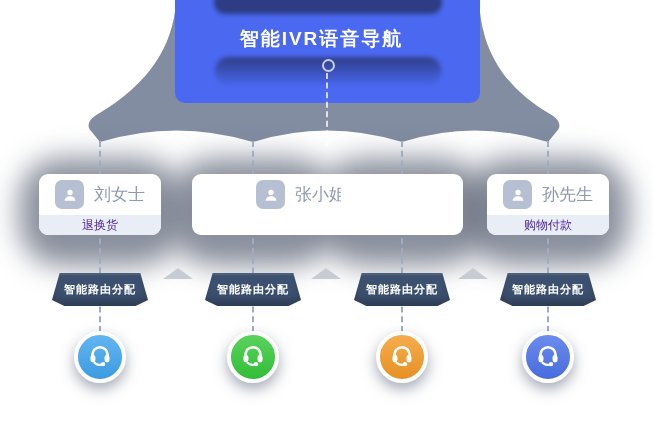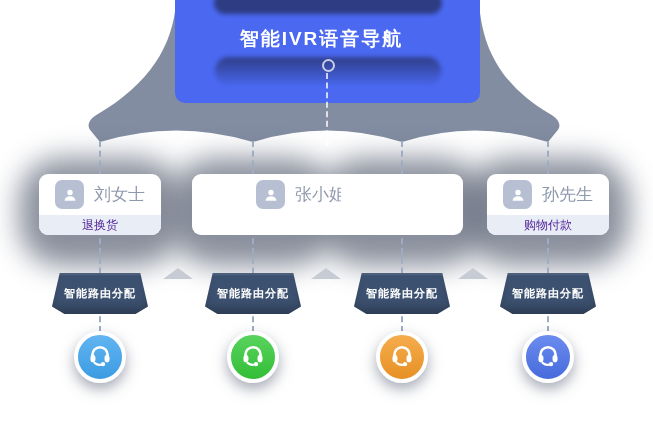--- a/index.html
+++ b/index.html
@@ -51,21 +51,21 @@
     height:20px;line-height:20px;text-align:center;font-size:12px;color:#4c1d95;
   }
   
   .tri{
     position:absolute;top:268px;width:0;height:0;z-index:2;
     border-left:15px solid transparent;border-right:15px solid transparent;
     border-bottom:11px solid #c7cbd4;
   }
   
   .badge{
-    position:absolute;top:273px;width:96px;height:41px;z-index:4;
+    position:absolute;top:273px;width:96px;height:33px;z-index:4;
     clip-path:polygon(8% 0,92% 0,100% 82%,87% 100%,13% 100%,0 82%);
     display:flex;align-items:center;justify-content:center;
     color:#fff;font-size:11px;font-weight:bold;letter-spacing:1px;
     box-shadow:inset 0 -6px 8px rgba(0,0,0,.25), inset 0 2px 2px rgba(255,255,255,.12);
   }
   
   .agent{
     position:absolute;top:331px;width:44px;height:44px;border:4px solid #fff;
     border-radius:50%;z-index:4;display:flex;align-items:center;justify-content:center;
     box-shadow:0 6px 14px rgba(75,85,108,.5);

